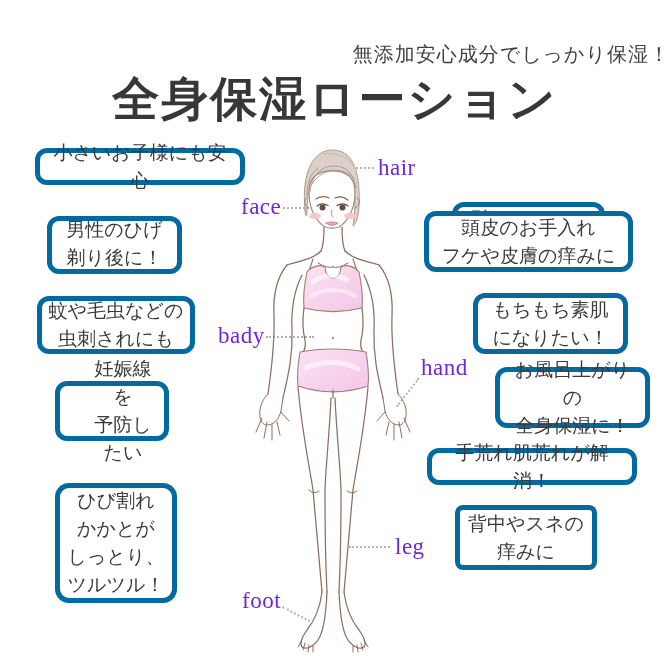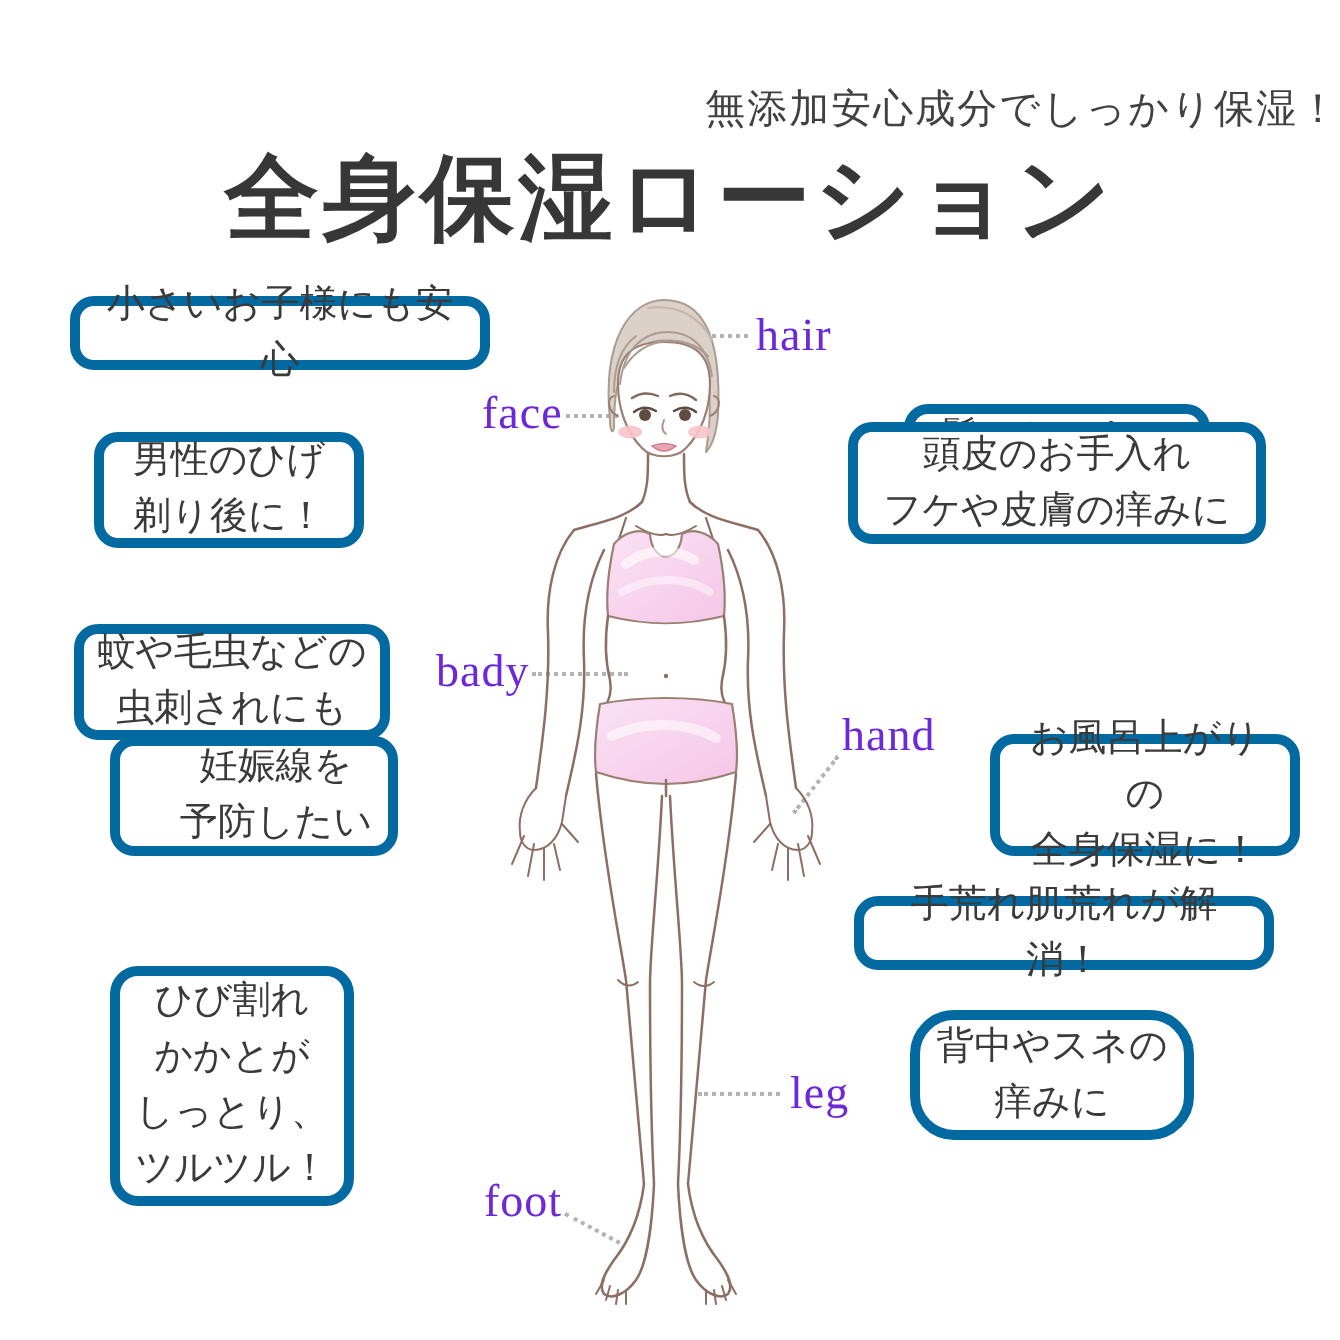--- a/index.html
+++ b/index.html
@@ -37,50 +37,54 @@
   <div class="subtitle">無添加安心成分でしっかり保湿！</div>
   <div class="title">全身保湿ローション</div>
 
   <div class="bubble" style="left:35px;top:148px;width:210px;height:37px;">
     <div>小さいお子様にも安心</div>
   </div>
   <div class="bubble" style="left:47px;top:216px;width:135px;height:58px;font-family:Liberation Mono, monospace;">
     <div>男性のひげ</div>
     <div>剃り後に！</div>
   </div>
-  <div class="bubble" style="left:37px;top:312px;width:158px;height:58px;">
+  <div class="bubble" style="left:37px;top:296px;width:158px;height:58px;">
     <div>蚊や毛虫などの</div>
     <div>虫刺されにも</div>
   </div>
-  <div class="bubble" style="left:55px;top:368px;width:144px;height:60px;padding-left:28px;">
+  <div class="bubble" style="left:55px;top:381px;width:114px;height:60px;padding-left:28px;">
     <div>妊娠線を</div>
     <div>予防したい</div>
   </div>
   <div class="bubble" style="left:55px;top:483px;width:122px;height:120px;border-radius:14px;">
     <div>ひび割れ</div>
     <div>かかとが</div>
     <div>しっとり、</div>
     <div>ツルツル！</div>
   </div>
 
   <div class="bubble" style="left:452px;top:158px;width:153px;height:33px;margin-top:44px;">
     <div>髪のセットに</div>
   </div>
   <div class="bubble" style="left:424px;top:211px;width:209px;height:61px;">
     <div>頭皮のお手入れ</div>
     <div>フケや皮膚の痒みに</div>
   </div>
+  <div class="bubble" style="left:473px;top:293px;width:155px;height:61px;">
+    <div>もちもち素肌</div>
+    <div>になりたい！</div>
+  </div>
   <div class="bubble" style="left:495px;top:367px;width:155px;height:61px;">
     <div>お風呂上がりの</div>
     <div>全身保湿に！</div>
   </div>
   <div class="bubble" style="left:427px;top:448px;width:210px;height:37px;">
     <div>手荒れ肌荒れが解消！</div>
   </div>
-  <div class="bubble" style="left:455px;top:505px;width:142px;height:65px;border-radius:22px;">
+  <div class="bubble" style="left:455px;top:505px;width:142px;height:65px;border-radius:8px;">
     <div>背中やスネの</div>
     <div>痒みに</div>
   </div>
 
   <div class="blabel" style="left:378px;top:155px;">hair</div>
   <div class="blabel" style="left:241px;top:194px;">face</div>
   <div class="blabel" style="left:218px;top:323px;">bady</div>
   <div class="blabel" style="left:421px;top:355px;">hand</div>
   <div class="blabel" style="left:395px;top:534px;">leg</div>
   <div class="blabel" style="left:242px;top:588px;">foot</div>

